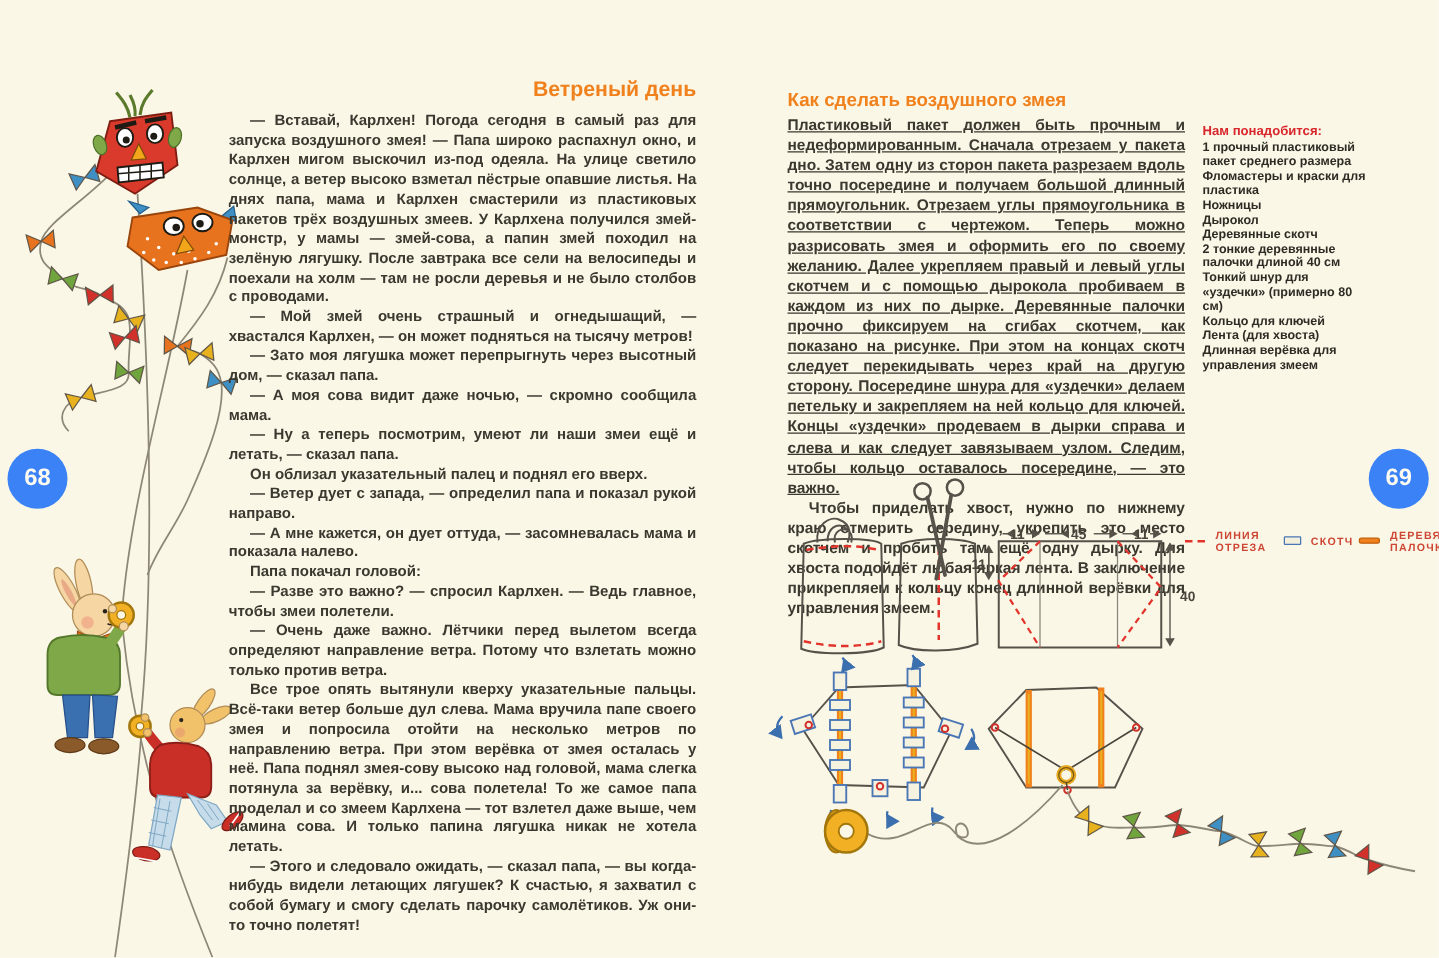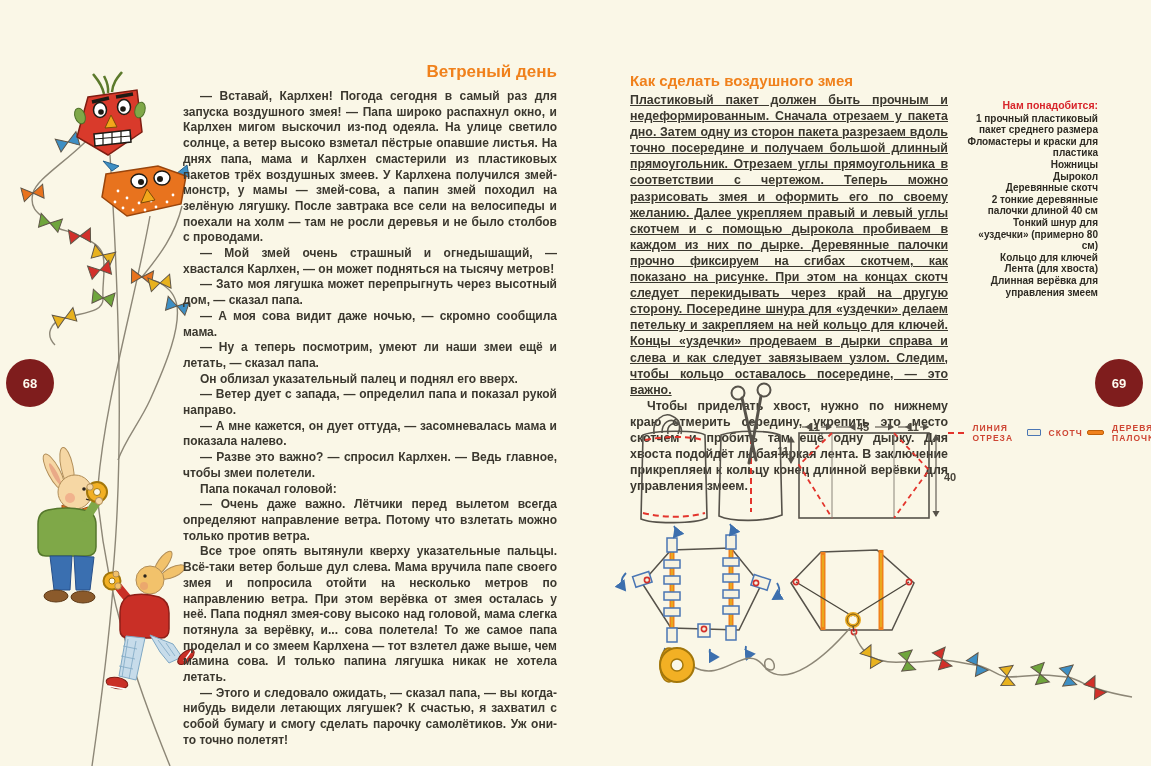--- a/index.html
+++ b/index.html
@@ -1,33 +1,33 @@
 <!DOCTYPE html>
 <html><head>
 <meta charset="utf-8">
 <style>
   html,body{margin:0;padding:0;}
   .spread{position:relative;width:1151px;height:766px;background:#FAF7E7;overflow:hidden;
           font-family:"Liberation Sans",sans-serif;color:#3b382f;}
-  .page-badge{position:absolute;width:48px;height:48px;border-radius:50%;background:#7f1d1d;
+  .page-badge{position:absolute;width:48px;height:48px;border-radius:50%;background:#3b82f6;
               display:flex;align-items:center;justify-content:center;color:#fdfbf0;
-              font-size:13px;font-weight:bold;}
+              font-size:19px;font-weight:bold;}
   .story-title{position:absolute;left:183px;top:62px;width:374px;text-align:right;margin:0;
                font-size:17px;font-weight:bold;color:#F0811C;}
   .howto-title{position:absolute;left:630px;top:72px;width:320px;margin:0;
                font-size:15px;font-weight:bold;color:#F0811C;}
   .story-col{position:absolute;left:183px;top:89px;width:374px;font-size:12px;font-weight:600;
              line-height:15.7px;text-align:justify;}
   .story-col p{margin:0;text-indent:17px;}
   .howto-col{position:absolute;left:630px;top:92px;width:318px;font-size:12.4px;font-weight:600;
              line-height:16.1px;text-align:justify;}
   .howto-col p{margin:0;text-indent:17px;}
   .howto-col p.first{text-indent:0;text-decoration:underline;}
   .materials{position:absolute;left:962px;top:100px;width:136px;font-size:10px;font-weight:600;
-             line-height:11.6px;color:#2e2b24;text-align:right;}
+             line-height:11.6px;color:#2e2b24;}
   .materials .mat-title{color:#D8262B;font-weight:bold;font-size:10.5px;margin-bottom:1px;}
   .legend{position:absolute;left:948px;top:427px;width:200px;display:flex;gap:4px;}
   .legend-row{display:flex;align-items:center;gap:8px;height:11px;}
   .legend-label{font-size:8.5px;font-weight:bold;letter-spacing:1px;color:#CE4634;}
   .sw-cut{width:26px;border-top:2.4px dashed #E3342C;}
   .sw-tape{width:14px;height:7px;border:1.6px solid #4A76B4;border-radius:1px;background:#f3efdd;box-sizing:border-box;}
   .sw-stick{width:26px;height:4.5px;background:#F0811C;border-radius:2px;border:1px solid #c05f08;box-sizing:border-box;}
   svg text{font-family:"Liberation Sans",sans-serif;}
 </style>
 </head>
@@ -162,22 +162,22 @@
 
     <div class="story-col">
       <p>— Вставай, Карлхен! Погода сегодня в самый раз для запуска воздушного змея! — Папа широко распахнул окно, и Карлхен мигом выскочил из-под одеяла. На улице светило солнце, а ветер высоко взметал пёстрые опавшие листья. На днях папа, мама и Карлхен смастерили из пластиковых пакетов трёх воздушных змеев. У Карлхена получился змей-монстр, у мамы — змей-сова, а папин змей походил на зелёную лягушку. После завтрака все сели на велосипеды и поехали на холм — там не росли деревья и не было столбов с проводами.</p>
       <p>— Мой змей очень страшный и огнедышащий, — хвастался Карлхен, — он может подняться на тысячу метров!</p>
       <p>— Зато моя лягушка может перепрыгнуть через высотный дом, — сказал папа.</p>
       <p>— А моя сова видит даже ночью, — скромно сообщила мама.</p>
       <p>— Ну а теперь посмотрим, умеют ли наши змеи ещё и летать, — сказал папа.</p>
       <p>Он облизал указательный палец и поднял его вверх.</p>
       <p>— Ветер дует с запада, — определил папа и показал рукой направо.</p>
       <p>— А мне кажется, он дует оттуда, — засомневалась мама и показала налево.</p>
+      <p>Папа покачал головой:</p>
       <p>— Разве это важно? — спросил Карлхен. — Ведь главное, чтобы змеи полетели.</p>
-      <p>Папа покачал головой:</p>
       <p>— Очень даже важно. Лётчики перед вылетом всегда определяют направление ветра. Потому что взлетать можно только против ветра.</p>
       <p>Все трое опять вытянули кверху указательные пальцы. Всё-таки ветер больше дул слева. Мама вручила папе своего змея и попросила отойти на несколько метров по направлению ветра. При этом верёвка от змея осталась у неё. Папа поднял змея-сову высоко над головой, мама слегка потянула за верёвку, и... сова полетела! То же самое папа проделал и со змеем Карлхена — тот взлетел даже выше, чем мамина сова. И только папина лягушка никак не хотела летать.</p>
       <p>— Этого и следовало ожидать, — сказал папа, — вы когда-нибудь видели летающих лягушек? К счастью, я захватил с собой бумагу и смогу сделать парочку самолётиков. Уж они-то точно полетят!</p>
     </div>
   </div>
 
   <div>
 
     <h2 class="howto-title">Как сделать воздушного змея</h2>
 

